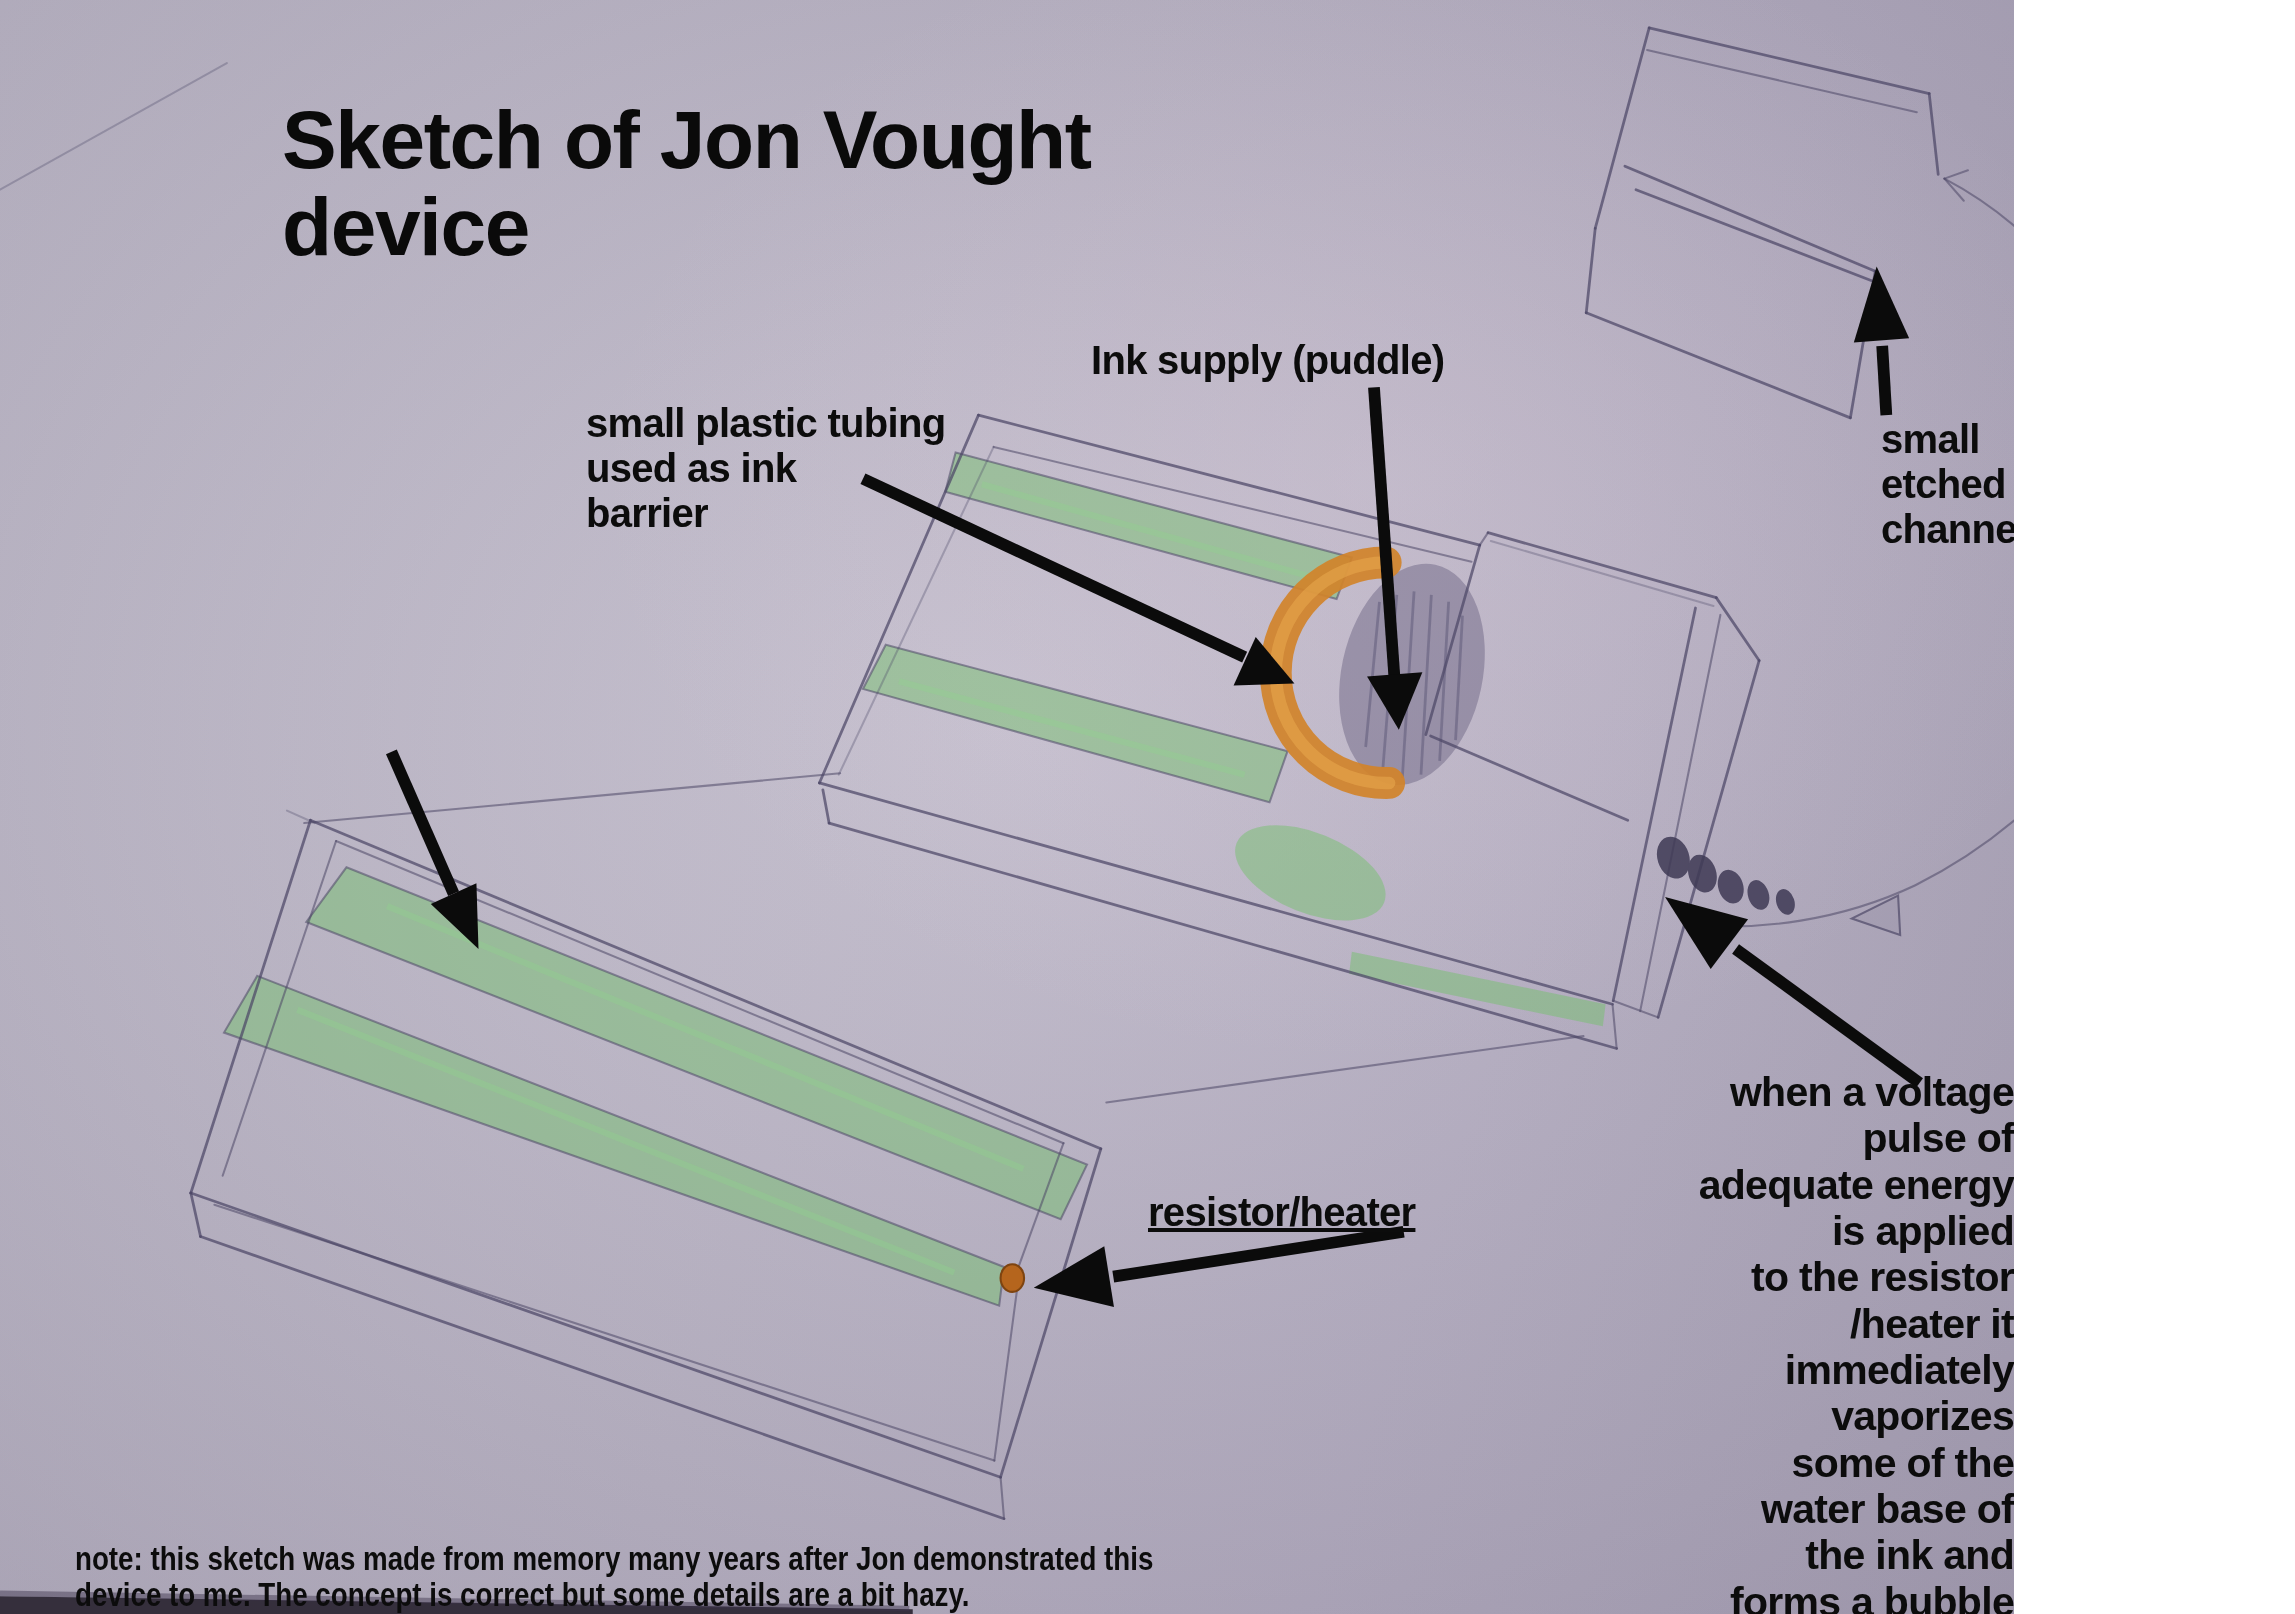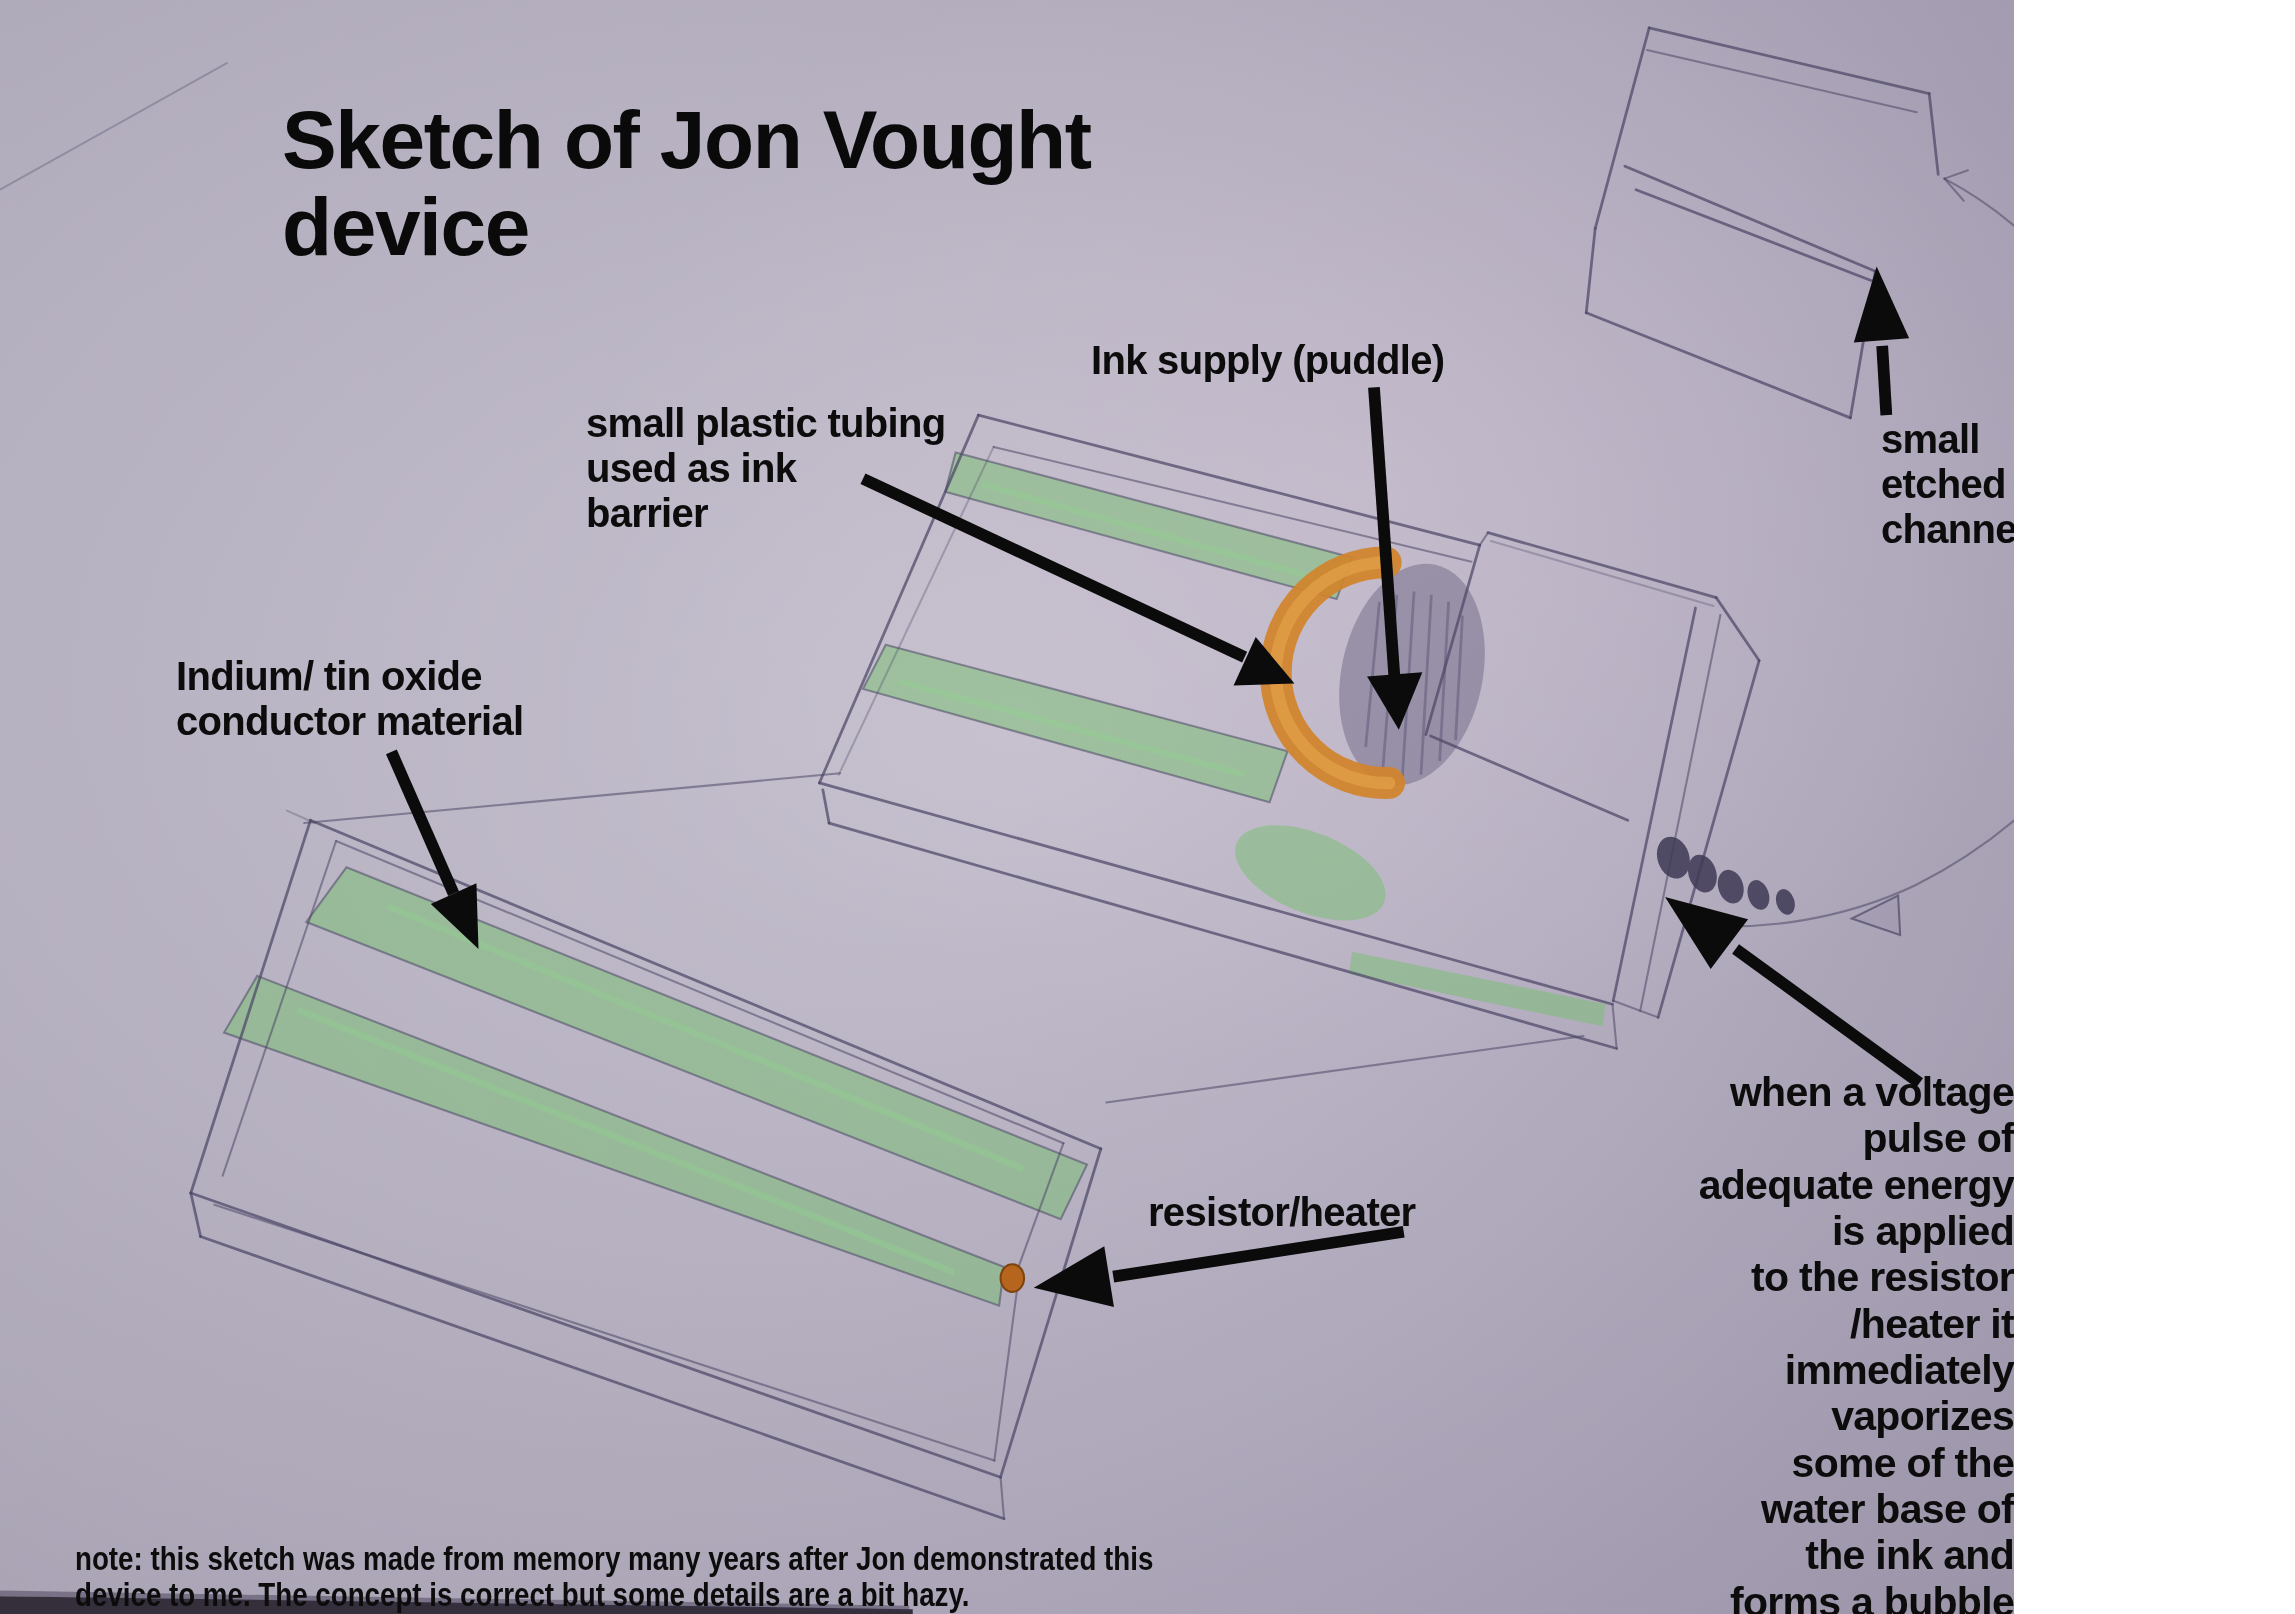--- a/index.html
+++ b/index.html
@@ -197,23 +197,21 @@
 
   <div id="title" class="lbl" style="left:282px;top:97px;">Sketch of Jon Vought
 device</div>
   <div class="lbl" style="left:1091px;top:338px;">Ink supply (puddle)</div>
   <div class="lbl" style="left:586px;top:401px;">small plastic tubing
 used as ink
 barrier</div>
   <div class="lbl" style="left:1881px;top:417px;">small
 etched
 channel</div>
-  <div class="lbl" style="left:176px;top:654px;">Indium/ tin oxide
-conductor material</div>
-  <div class="lbl" style="left:1148px;top:1190px;">resistor/heater</div>
+  <div class="lbl" style="left:1148px;top:1190px;text-decoration:underline;">resistor/heater</div>
   <div id="voltage-note" class="lbl" style="left:1688px;top:1069px;">when a voltage pulse of
 adequate energy is applied
 to the resistor /heater it
 immediately vaporizes
 some of the water base of
 the ink and forms a bubble
 which displaces the ink and
 it follows the path of least
 resistance and a drop is
 ejected out the nozzle.</div>

